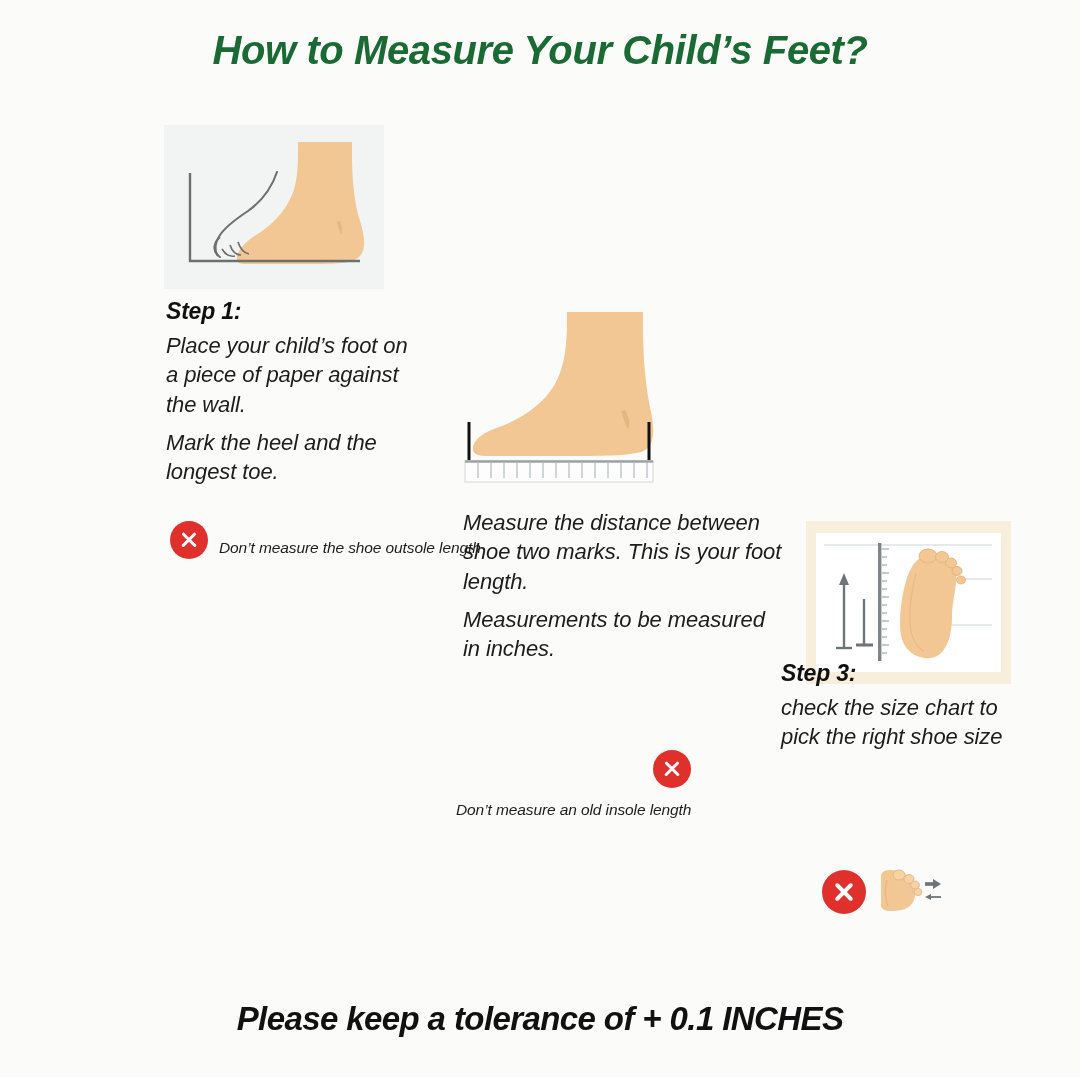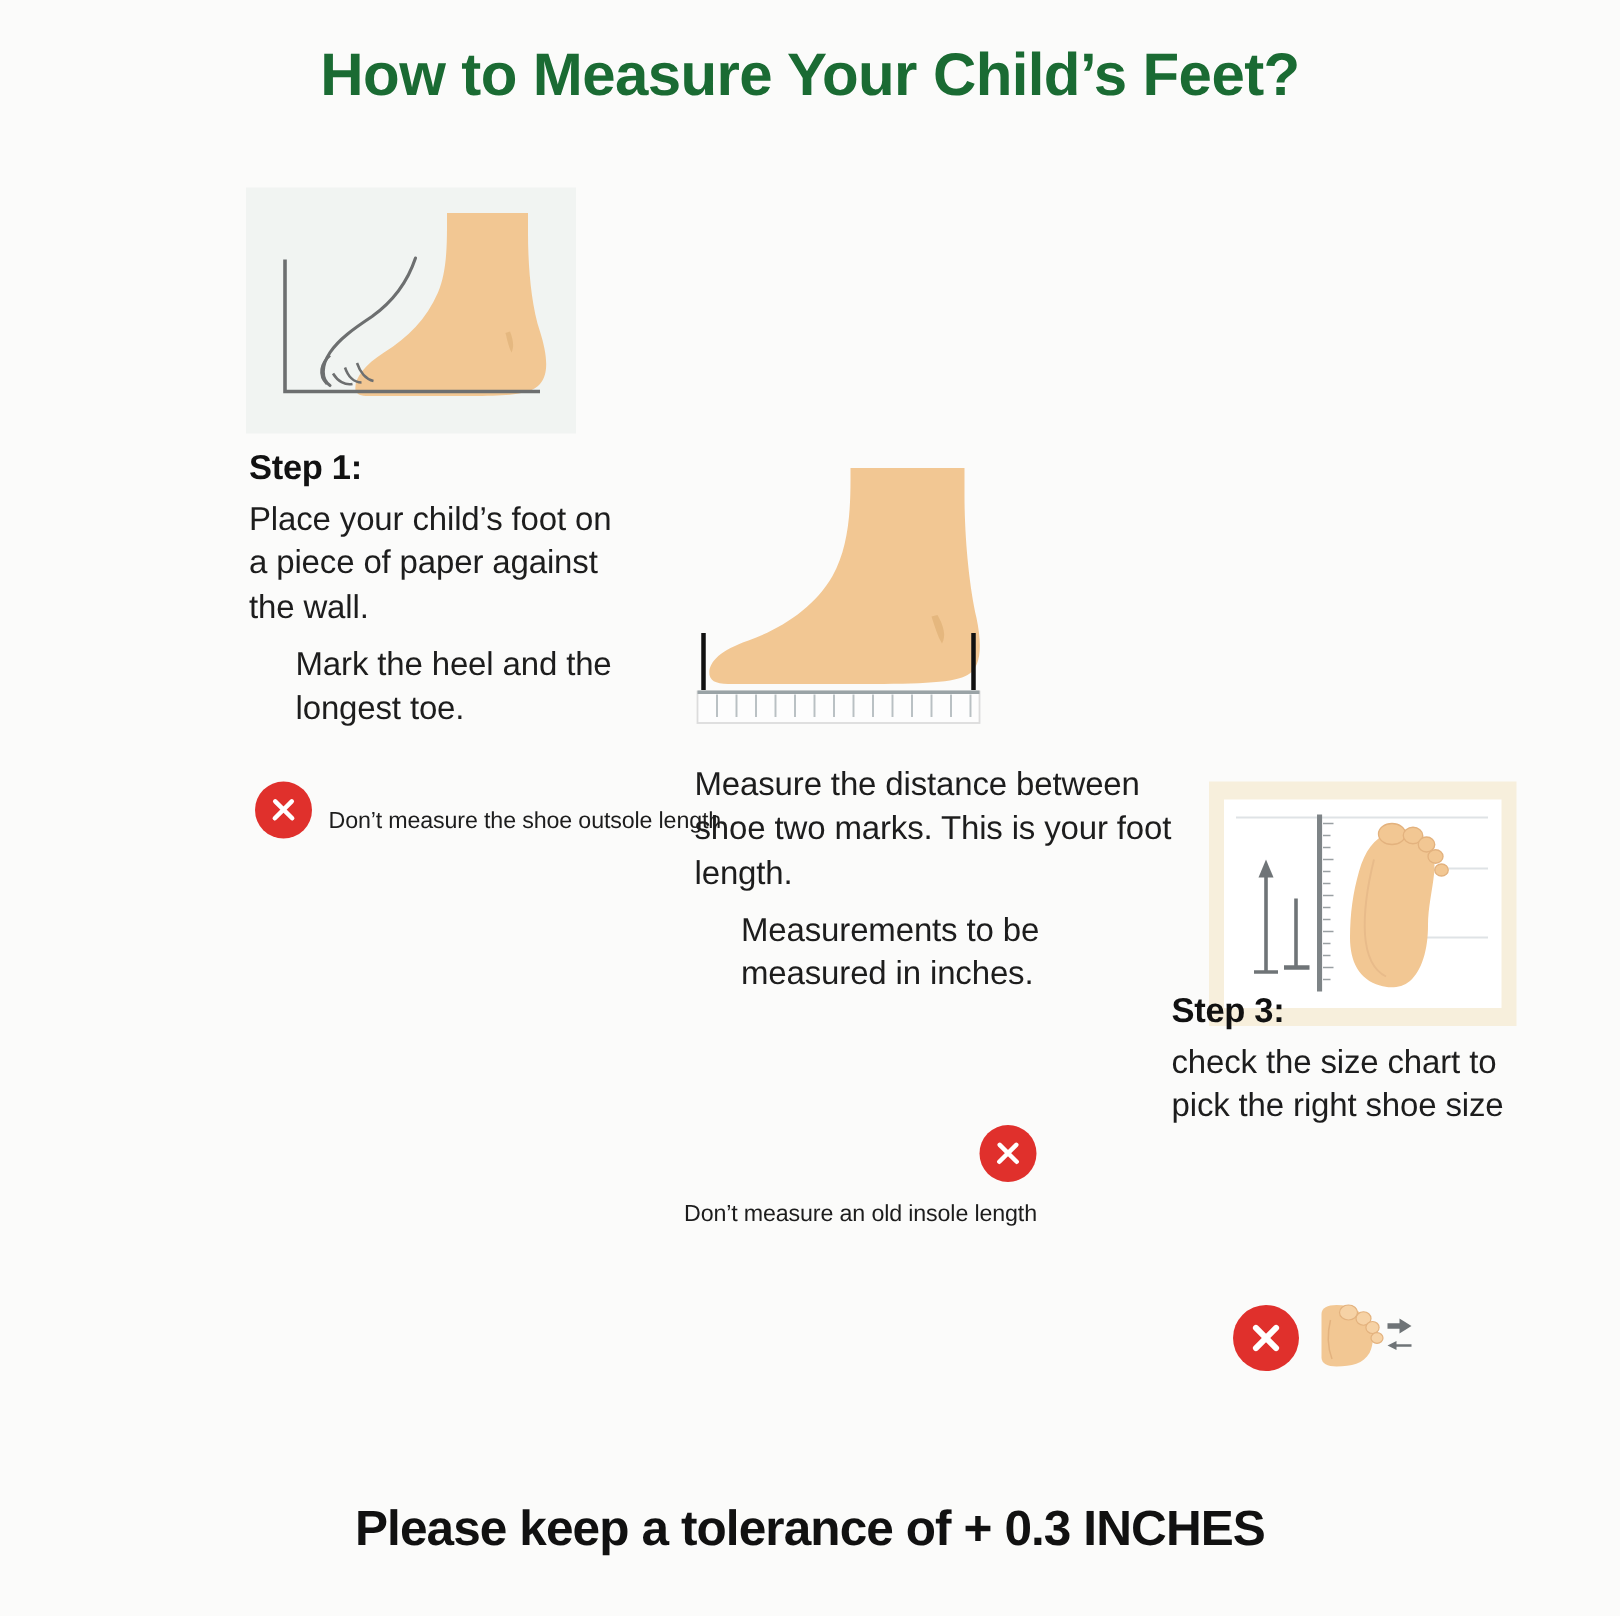--- a/index.html
+++ b/index.html
@@ -4,21 +4,21 @@
 <style>
   * { margin:0; padding:0; box-sizing:border-box; }
   html,body{ width:1080px; height:1077px; }
   body{
     background:#fbfbfa;
     font-family:"Liberation Sans", sans-serif;
     position:relative;
     overflow:hidden;
     color:#1a1a1a;
   }
-  #stage{ position:relative; width:1080px; height:809px; }
+  #stage{ position:relative; width:1080px; height:809px;font-style:italic; }
 
   
   .title{
     position:absolute;
     left:0; top:28px; width:1080px;
     text-align:center;
     font-size:40px;
     font-weight:bold;
     letter-spacing:-0.4px;
     color:#1a6b33;
@@ -65,21 +65,21 @@
   
   .stepblock{ position:absolute; }
   .stepblock .sh{
     font-size:23px; font-weight:bold; color:#111;
     letter-spacing:-0.2px; margin-bottom:6px;
   }
   .stepblock .sp{
     font-size:22px; color:#1d1d1d; line-height:1.33;
     letter-spacing:-0.1px;
   }
-  .stepblock .sp + .sp{ margin-top:9px;margin-left:31px; }
+  .stepblock .sp + .sp{ margin-top:9px; }
 
   #text1{ left:166px; top:298px; width:250px; }
   #text2{ left:463px; top:508px; width:320px; }
   #text3{ left:781px; top:660px; width:240px; }
 
   
   .badge{ position:absolute; display:flex; align-items:flex-end; gap:11px; }
   .badge .xcirc{
     width:38px; height:38px; border-radius:50%;
     background:#e0302c; flex:0 0 38px;
@@ -248,15 +248,15 @@
       <path d="M10 14 C 8 22 8 32 11 40" fill="none" stroke="#e3b27e" stroke-width="1"></path>
 
       <line x1="48" y1="18" x2="58" y2="18" stroke="#6f7477" stroke-width="3.6"></line>
       <polygon points="64,18 56,13 56,23" fill="#6f7477"></polygon>
 
       <line x1="52" y1="31" x2="64" y2="31" stroke="#6f7477" stroke-width="1.8"></line>
       <polygon points="48,31 54,28 54,34" fill="#6f7477"></polygon>
     </svg>
   </div>
 
-  <div class="footer">Please keep a tolerance of + 0.3 INCHES</div>
+  <div class="footer">Please keep a tolerance of + 0.1 INCHES</div>
 
 </div>
 
 </body></html>

